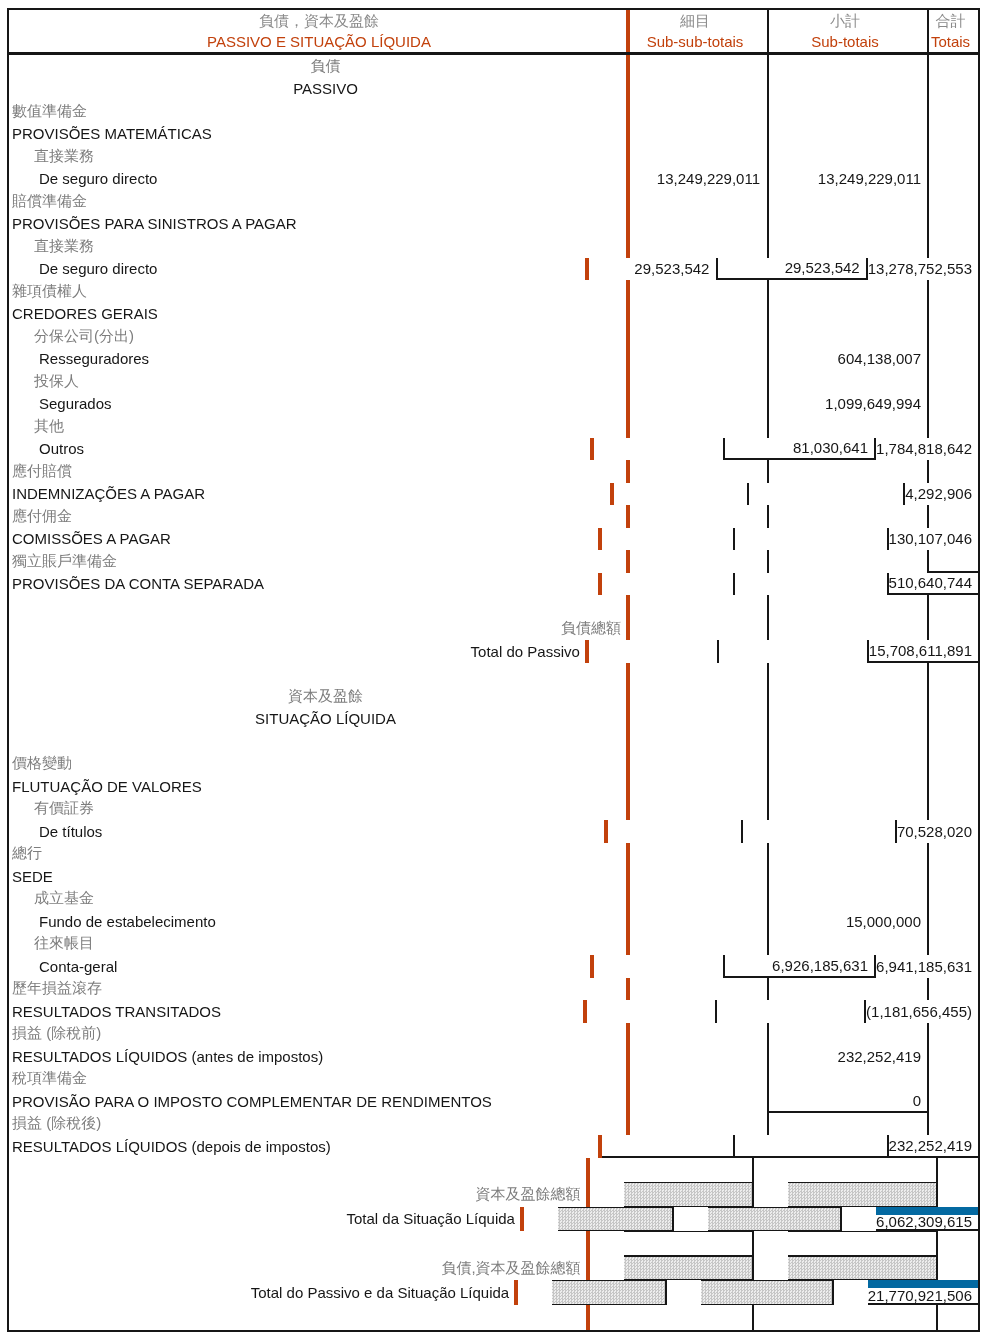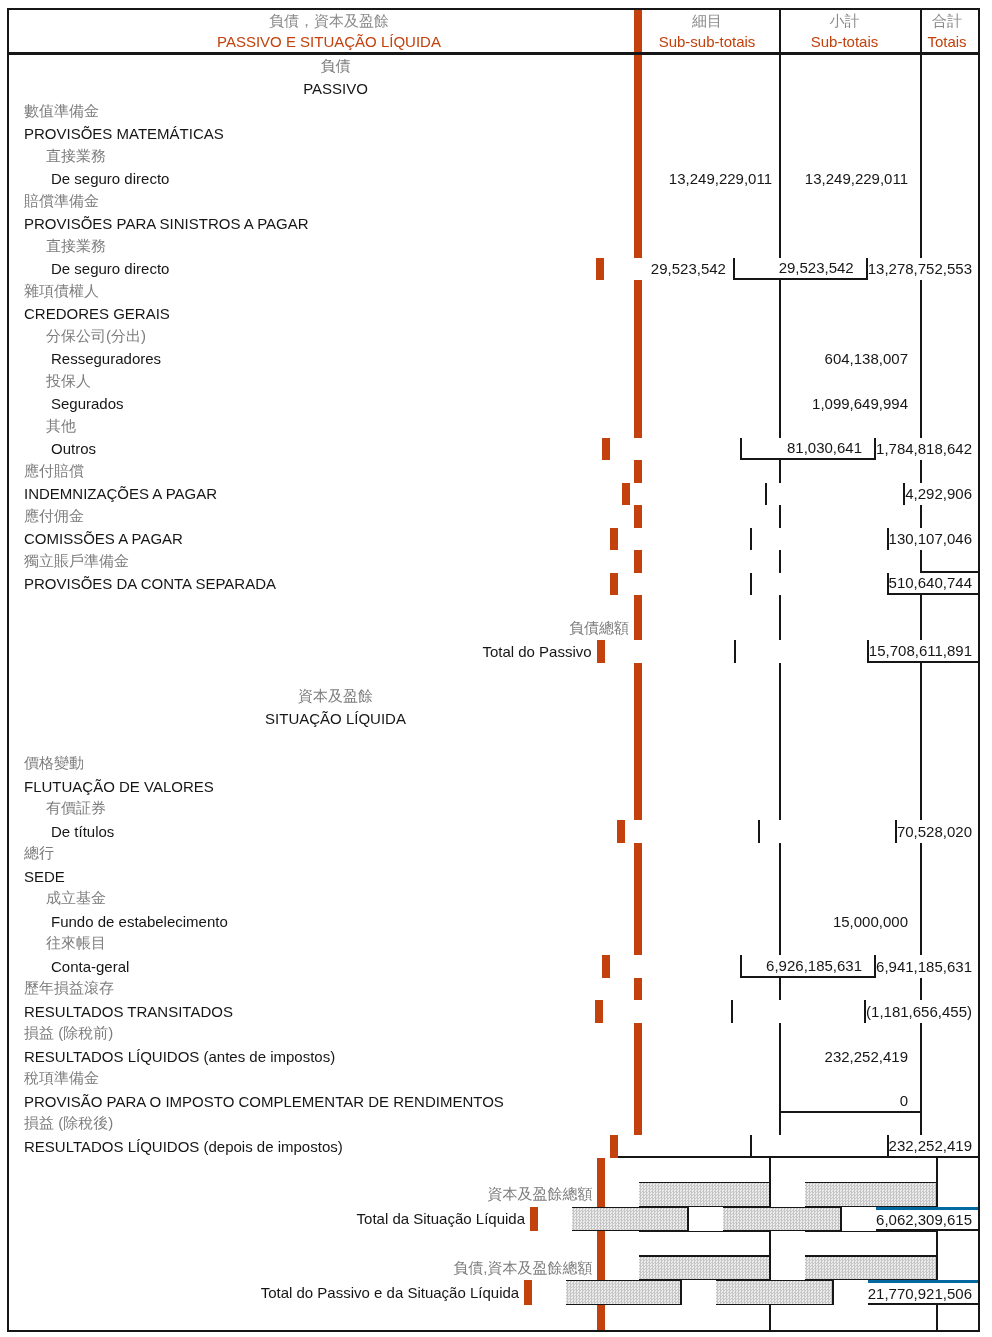--- a/index.html
+++ b/index.html
@@ -15,33 +15,33 @@
   
   .thead { display:flex; height:45px; border-bottom:3px solid #161616; }
   .hcell { display:flex; flex-direction:column; justify-content:center; text-align:center; }
   .hline { line-height:21px; font-size:15px; white-space:nowrap; }
   .hzh { color:#8a8a8a; }
   .hpt { color:#c2410c; }
   
   .row { display:flex; height:22.5px; }
   .row.tall { height:24.6px;gap:34px; }
   .cell { display:flex; align-items:center; font-size:15px; overflow:visible; white-space:nowrap; }
-  .c1 { width:621px; border-right:8px solid #c2410c; padding-left:3px;margin-left:12px; }
+  .c1 { width:621px; border-right:4px solid #c2410c; padding-left:3px; }
   .c2 { width:139px; border-right:2px solid #161616; justify-content:flex-end; padding-right:7px; }
-  .c3 { width:141px; border-right:2px solid #161616; justify-content:flex-end; padding-right:12px; }
+  .c3 { width:160px; border-right:2px solid #161616; justify-content:flex-end; padding-right:6px; }
   .c4 { flex:1; justify-content:flex-end; padding-right:6px; }
   .c1.center { justify-content:center; padding-left:16px; }
   .c1.right  { justify-content:flex-end; padding-right:5px; padding-left:0; }
   .c1.ind-zh { padding-left:25px; }
   .c1.ind-pt { padding-left:30px; }
   .zh { color:#7d7d7d; }
   .pt { color:#161616; }
   .num { color:#161616; }
   .ln { border-bottom:2px solid #161616; }
-  .box4 { border-top:3px solid #0369a1; border-bottom:2px solid #161616; }
+  .box4 { border-top:8px solid #0369a1; border-bottom:2px solid #161616; }
   .shade {
     background-color:#e7e7e7;
     background-image:repeating-conic-gradient(#c6c6c6 0% 25%, #ededed 0% 50%);
     background-size:3px 3px;
     border-top:1.5px solid #161616;
     border-bottom:1.5px solid #161616;
   }
   .wband {
     border-top:1.5px solid #161616;
     border-bottom:1.5px solid #161616;

